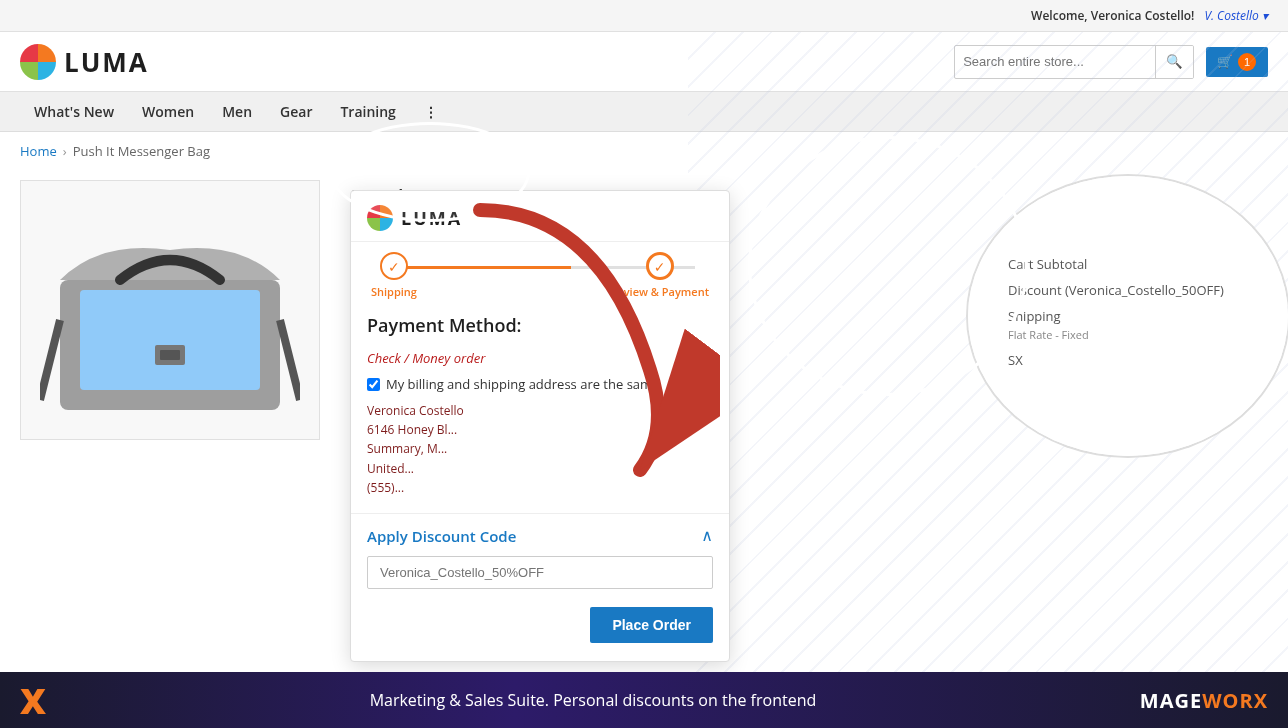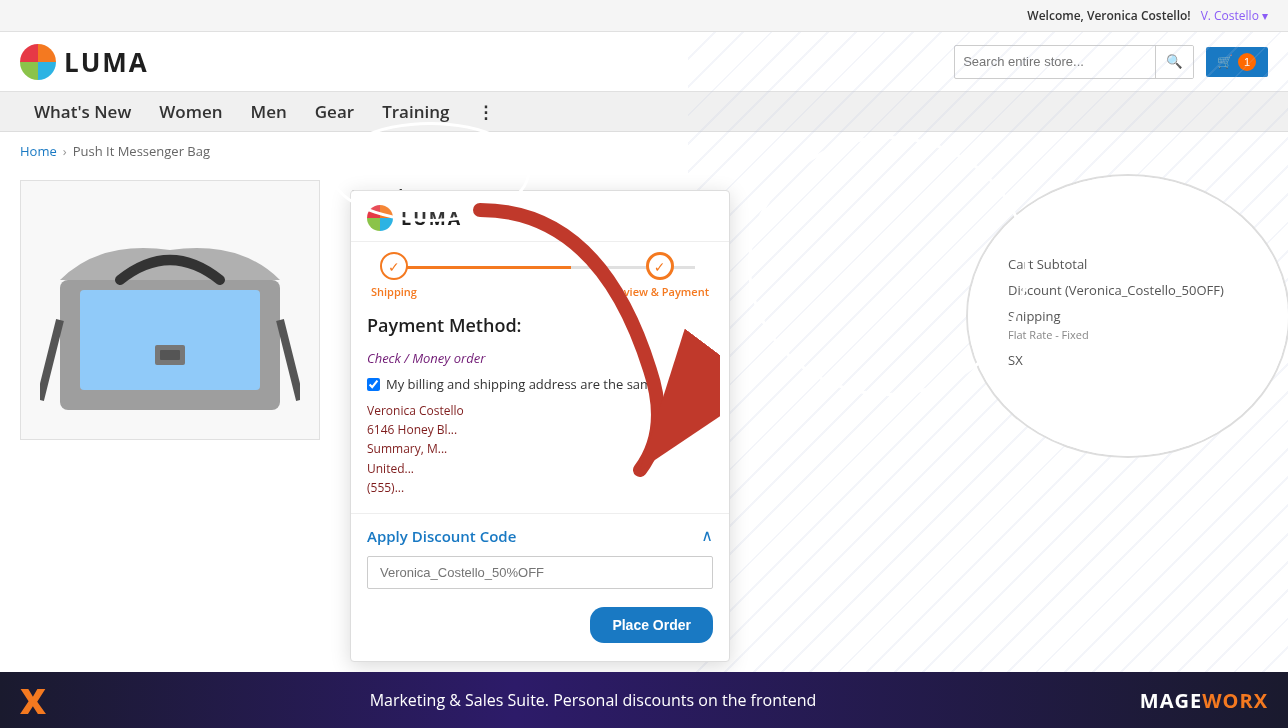--- a/index.html
+++ b/index.html
@@ -11,21 +11,21 @@
       height: 32px;
       display: flex;
       align-items: center;
       justify-content: flex-end;
       padding: 0 20px;
       font-size: 12px;
       color: #555;
       border-bottom: 1px solid #e0e0e0;
     }
     .top-bar .welcome { color: #333; font-weight: 600; }
-    .top-bar .account-link { color: #8b5cf6; margin-left: 10px; cursor: pointer; }
+    .top-bar .account-link { color: #1d4ed8; margin-left: 10px; cursor: pointer; font-style: italic; }
 
     
     .header {
       background: #fff;
       padding: 10px 20px;
       display: flex;
       align-items: center;
       justify-content: space-between;
       border-bottom: 1px solid #e0e0e0;
       height: 60px;
@@ -56,21 +56,21 @@
 
     
     .nav {
       background: #f0f0f0;
       display: flex;
       align-items: center;
       padding: 0 20px;
       height: 40px;
       border-bottom: 1px solid #ddd;
     }
-    .nav-item { padding: 0 14px; font-size: 17px; color: #333; cursor: pointer; height: 41px; display: flex; align-items: center; font-weight: 600; }
+    .nav-item { padding: 0 14px; font-size: 14px; color: #333; cursor: pointer; height: 41px; display: flex; align-items: center; font-weight: 600; }
 
     
     .breadcrumb { padding: 10px 20px; font-size: 13px; color: #666; display: flex; align-items: center; gap: 6px; }
     .breadcrumb a { color: #1979c3; text-decoration: none; }
     .breadcrumb .sep { color: #999; }
 
     
     .product-section {
       display: flex;
       padding: 10px 20px;
@@ -114,41 +114,41 @@
       box-shadow: 0 4px 20px rgba(0,0,0,0.15);
       z-index: 10;
       padding-bottom: 10px;
     }
     .checkout-header { display: flex; align-items: center; gap: 8px; padding: 14px 16px 10px; border-bottom: 1px solid #eee; }
     .checkout-logo-circle { width: 26px; height: 26px; border-radius: 50%; background: conic-gradient(#f47920 0deg 90deg, #2db3e3 90deg 180deg, #8bc34a 180deg 270deg, #e63946 270deg 360deg); }
     .checkout-logo-text { font-size: 18px; font-weight: 700; color: #1f1f1f; letter-spacing: 2px; }
 
     .checkout-body { padding: 10px 16px; }
     .payment-method-title { font-size: 18px; font-weight: 600; color: #1f1f1f; margin-bottom: 10px; }
-    .check-money { font-size: 13px; color: #701a75; margin-bottom: 8px; font-style: italic; margin-top: 12px; }
+    .check-money { font-size: 13px; color: #b91c1c; margin-bottom: 8px; font-style: italic; margin-top: 12px; }
     .billing-check { display: flex; align-items: center; gap: 6px; font-size: 13px; color: #333; margin-bottom: 8px; }
     .billing-addr { font-size: 12px; color: #7f1d1d; line-height: 1.6; margin-bottom: 6px; }
 
     
     .discount-section { border-top: 1px solid #eee; padding: 10px 16px; }
     .discount-header { display: flex; align-items: flex-end; justify-content: space-between; cursor: pointer; }
     .discount-title { color: #1979c3; font-size: 15px; font-weight: 600; }
     .discount-chevron { color: #1979c3; font-size: 16px; }
     .discount-input {
       width: 100%; margin-top: 10px;
       border: 1px solid #ccc; border-radius: 2px;
       padding: 8px 12px; font-size: 13px; color: #999;
       outline: none;
     }
 
     
     .place-order-btn {
       background: #1979c3; color: #fff; border: none;
       padding: 10px 22px; font-size: 14px; font-weight: 600;
-      border-radius: 14px; cursor: pointer;
+      border-radius: 2px; cursor: pointer;
       position: absolute;
       right: 16px; bottom: 60px;
     }
 
     
     .order-summary-circle {
       position: absolute;
       right: 0; bottom: 0;
       width: 320px; height: 280px;
       background: rgba(255,255,255,0.95);

